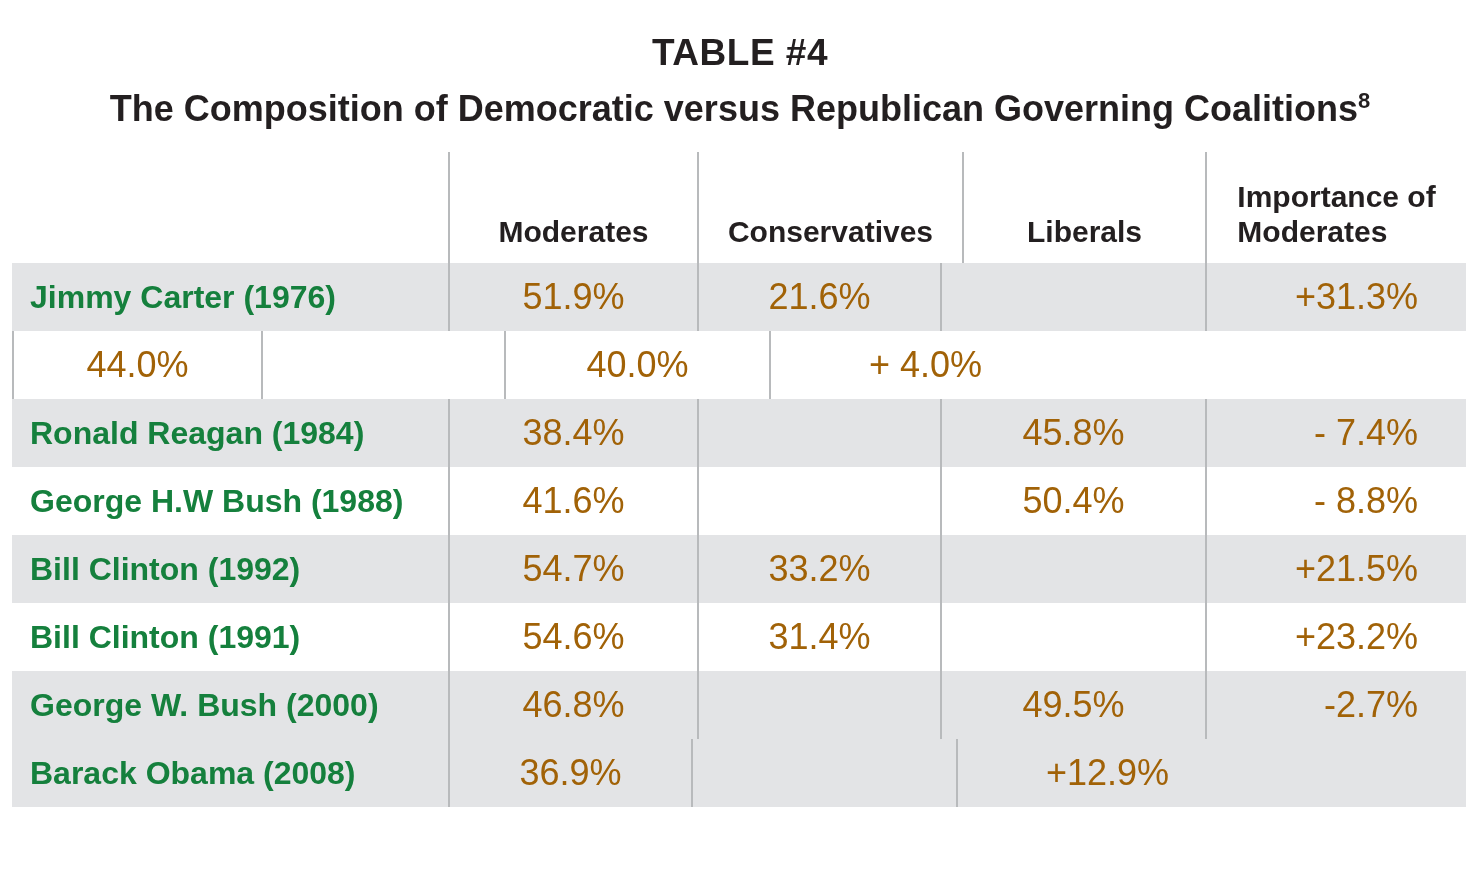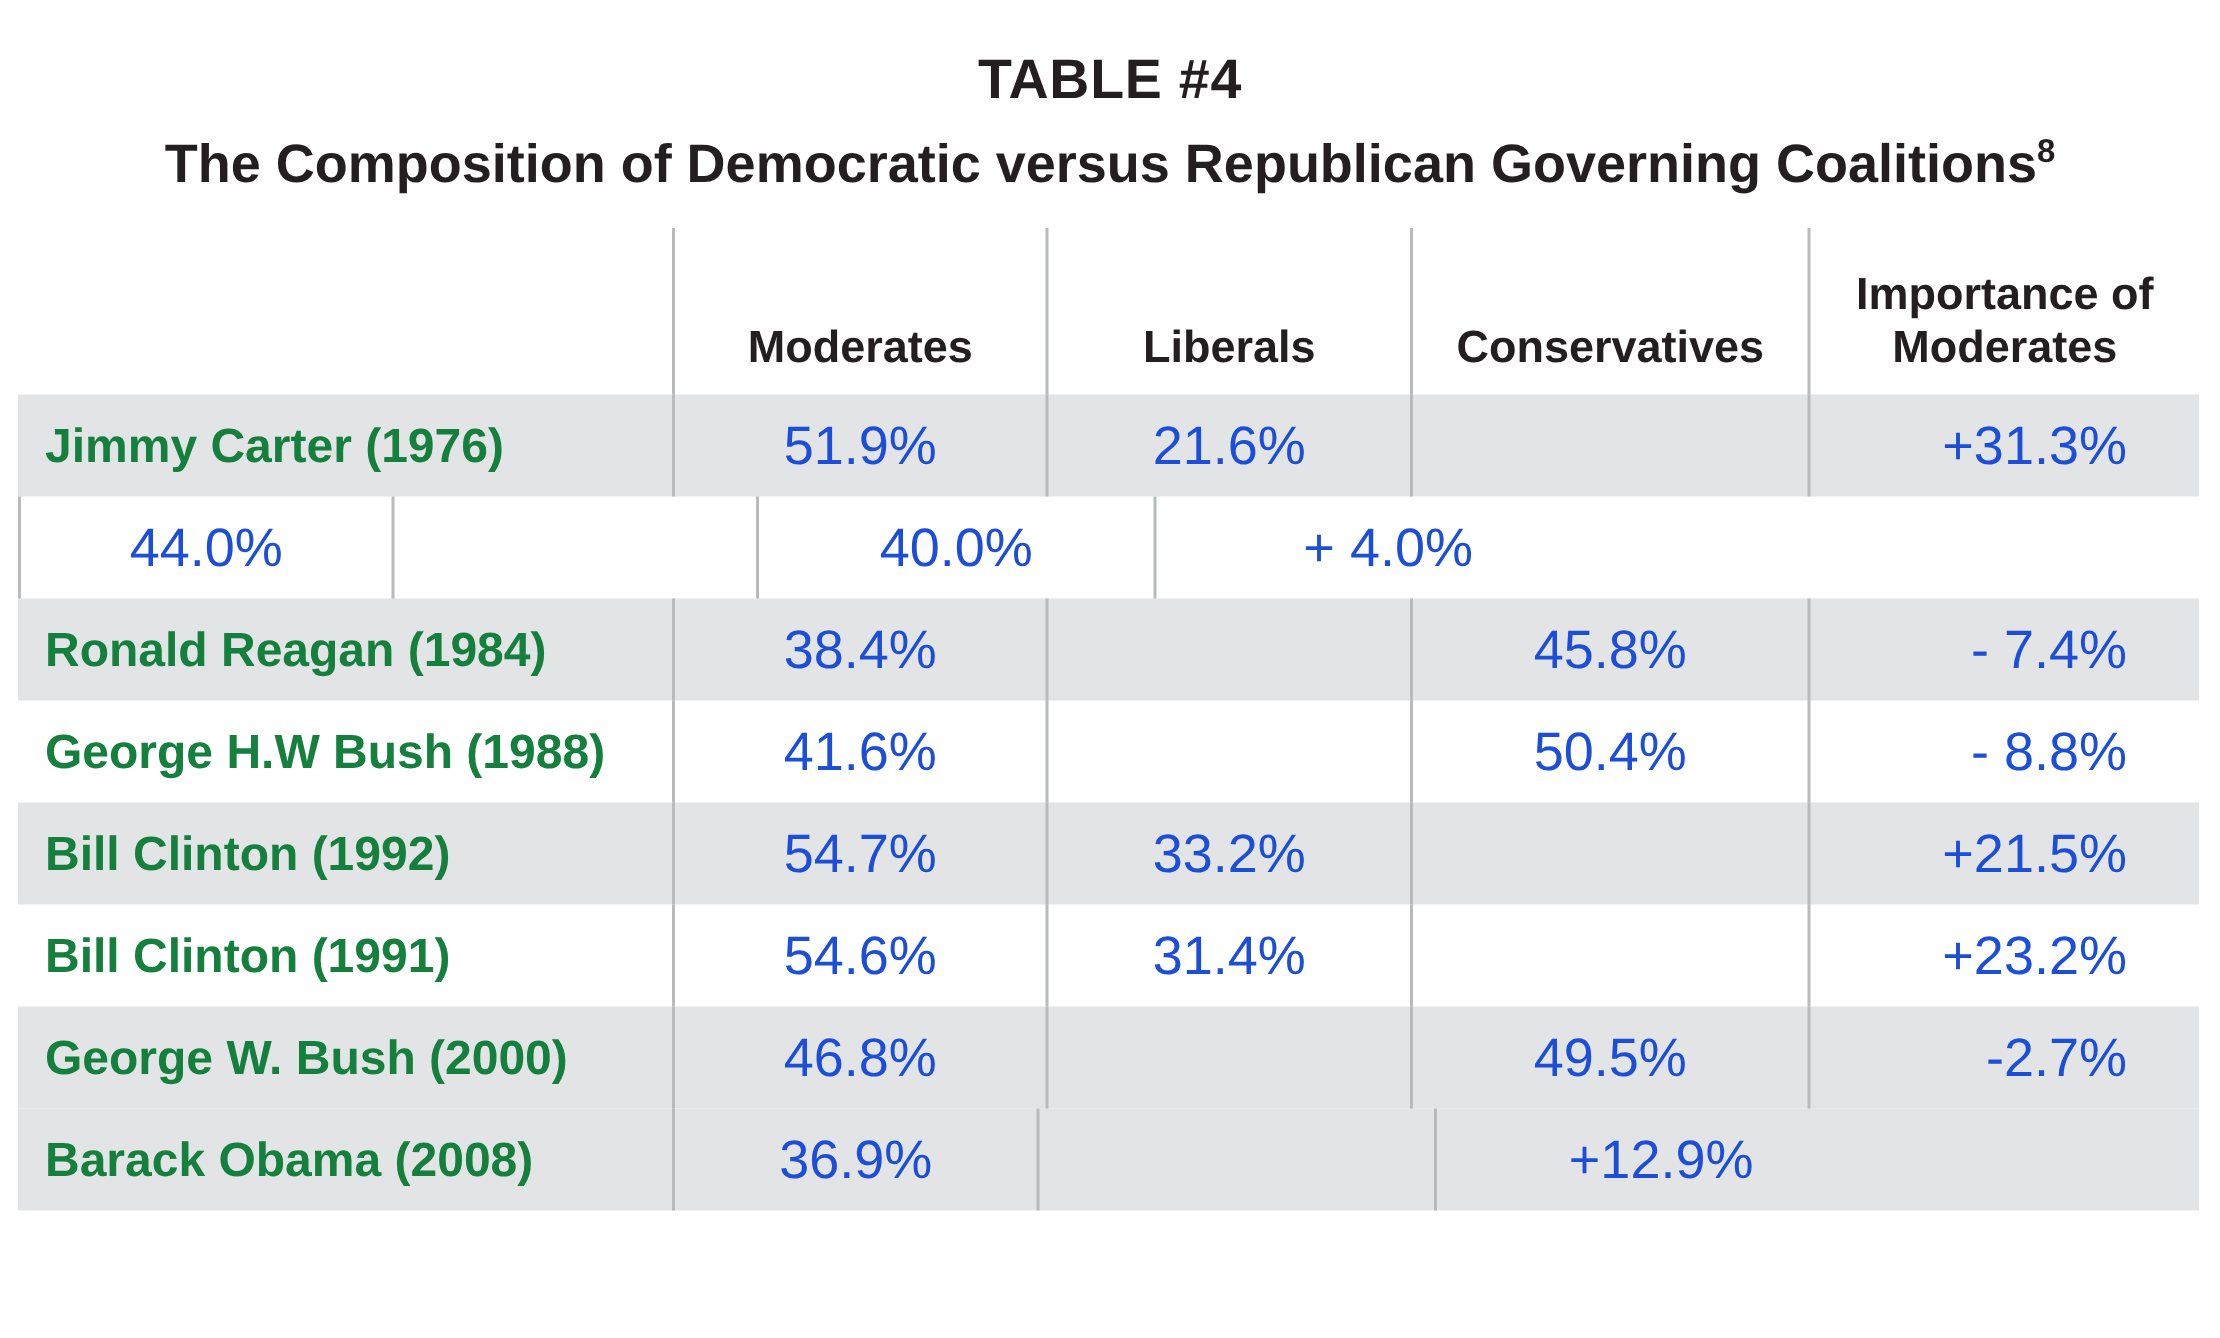--- a/index.html
+++ b/index.html
@@ -50,52 +50,52 @@
   .c0 { width: 436px; padding-left: 18px; justify-content: flex-start;
         font-weight: bold; font-size: 32px; color: #15803d; }
   .c1 { width: 249px; }
   .c2 { width: 243px; }
   .c3 { width: 265px; }
   .c4 { width: 261px; }
   .c1, .c2, .c3, .c4 {
     border-left: 2px solid #b8babc;
     justify-content: center;
     font-size: 36px;
-    color: #1d4ed8;
+    color: #a16207;
   }
   .c4 { justify-content: flex-end; padding-right: 48px; }
   .header-row .cell {
     align-items: flex-end;
     padding-bottom: 14px;
     font-weight: bold;
     font-size: 30px;
     color: #231f20;
-    text-align: center;
+    text-align: left;
     white-space: pre-line;
     line-height: 1.15;
   }
   .header-row .c4 { justify-content: center; padding-right: 0; }
   .shade { background: #e3e4e6; }
 </style>
 </head>
 <body>
 
 <div class="page">
 
   <div class="title">TABLE #4</div>
 
   <div class="subtitle"><span>The Composition of Democratic versus Republican Governing Coalitions</span><sup>8</sup></div>
 
   <div class="table">
 
     <div class="header-row">
       <div class="cell c0"></div>
       <div class="cell c1">Moderates</div>
+      <div class="cell c3">Conservatives</div>
       <div class="cell c2">Liberals</div>
-      <div class="cell c3">Conservatives</div>
       <div class="cell c4">Importance of
 Moderates</div>
     </div>
 
     <div class="row shade">
       <div class="cell c0">Jimmy Carter (1976)</div>
       <div class="cell c1">51.9%</div>
       <div class="cell c2">21.6%</div>
       <div class="cell c3"></div>
       <div class="cell c4">+31.3%</div>

